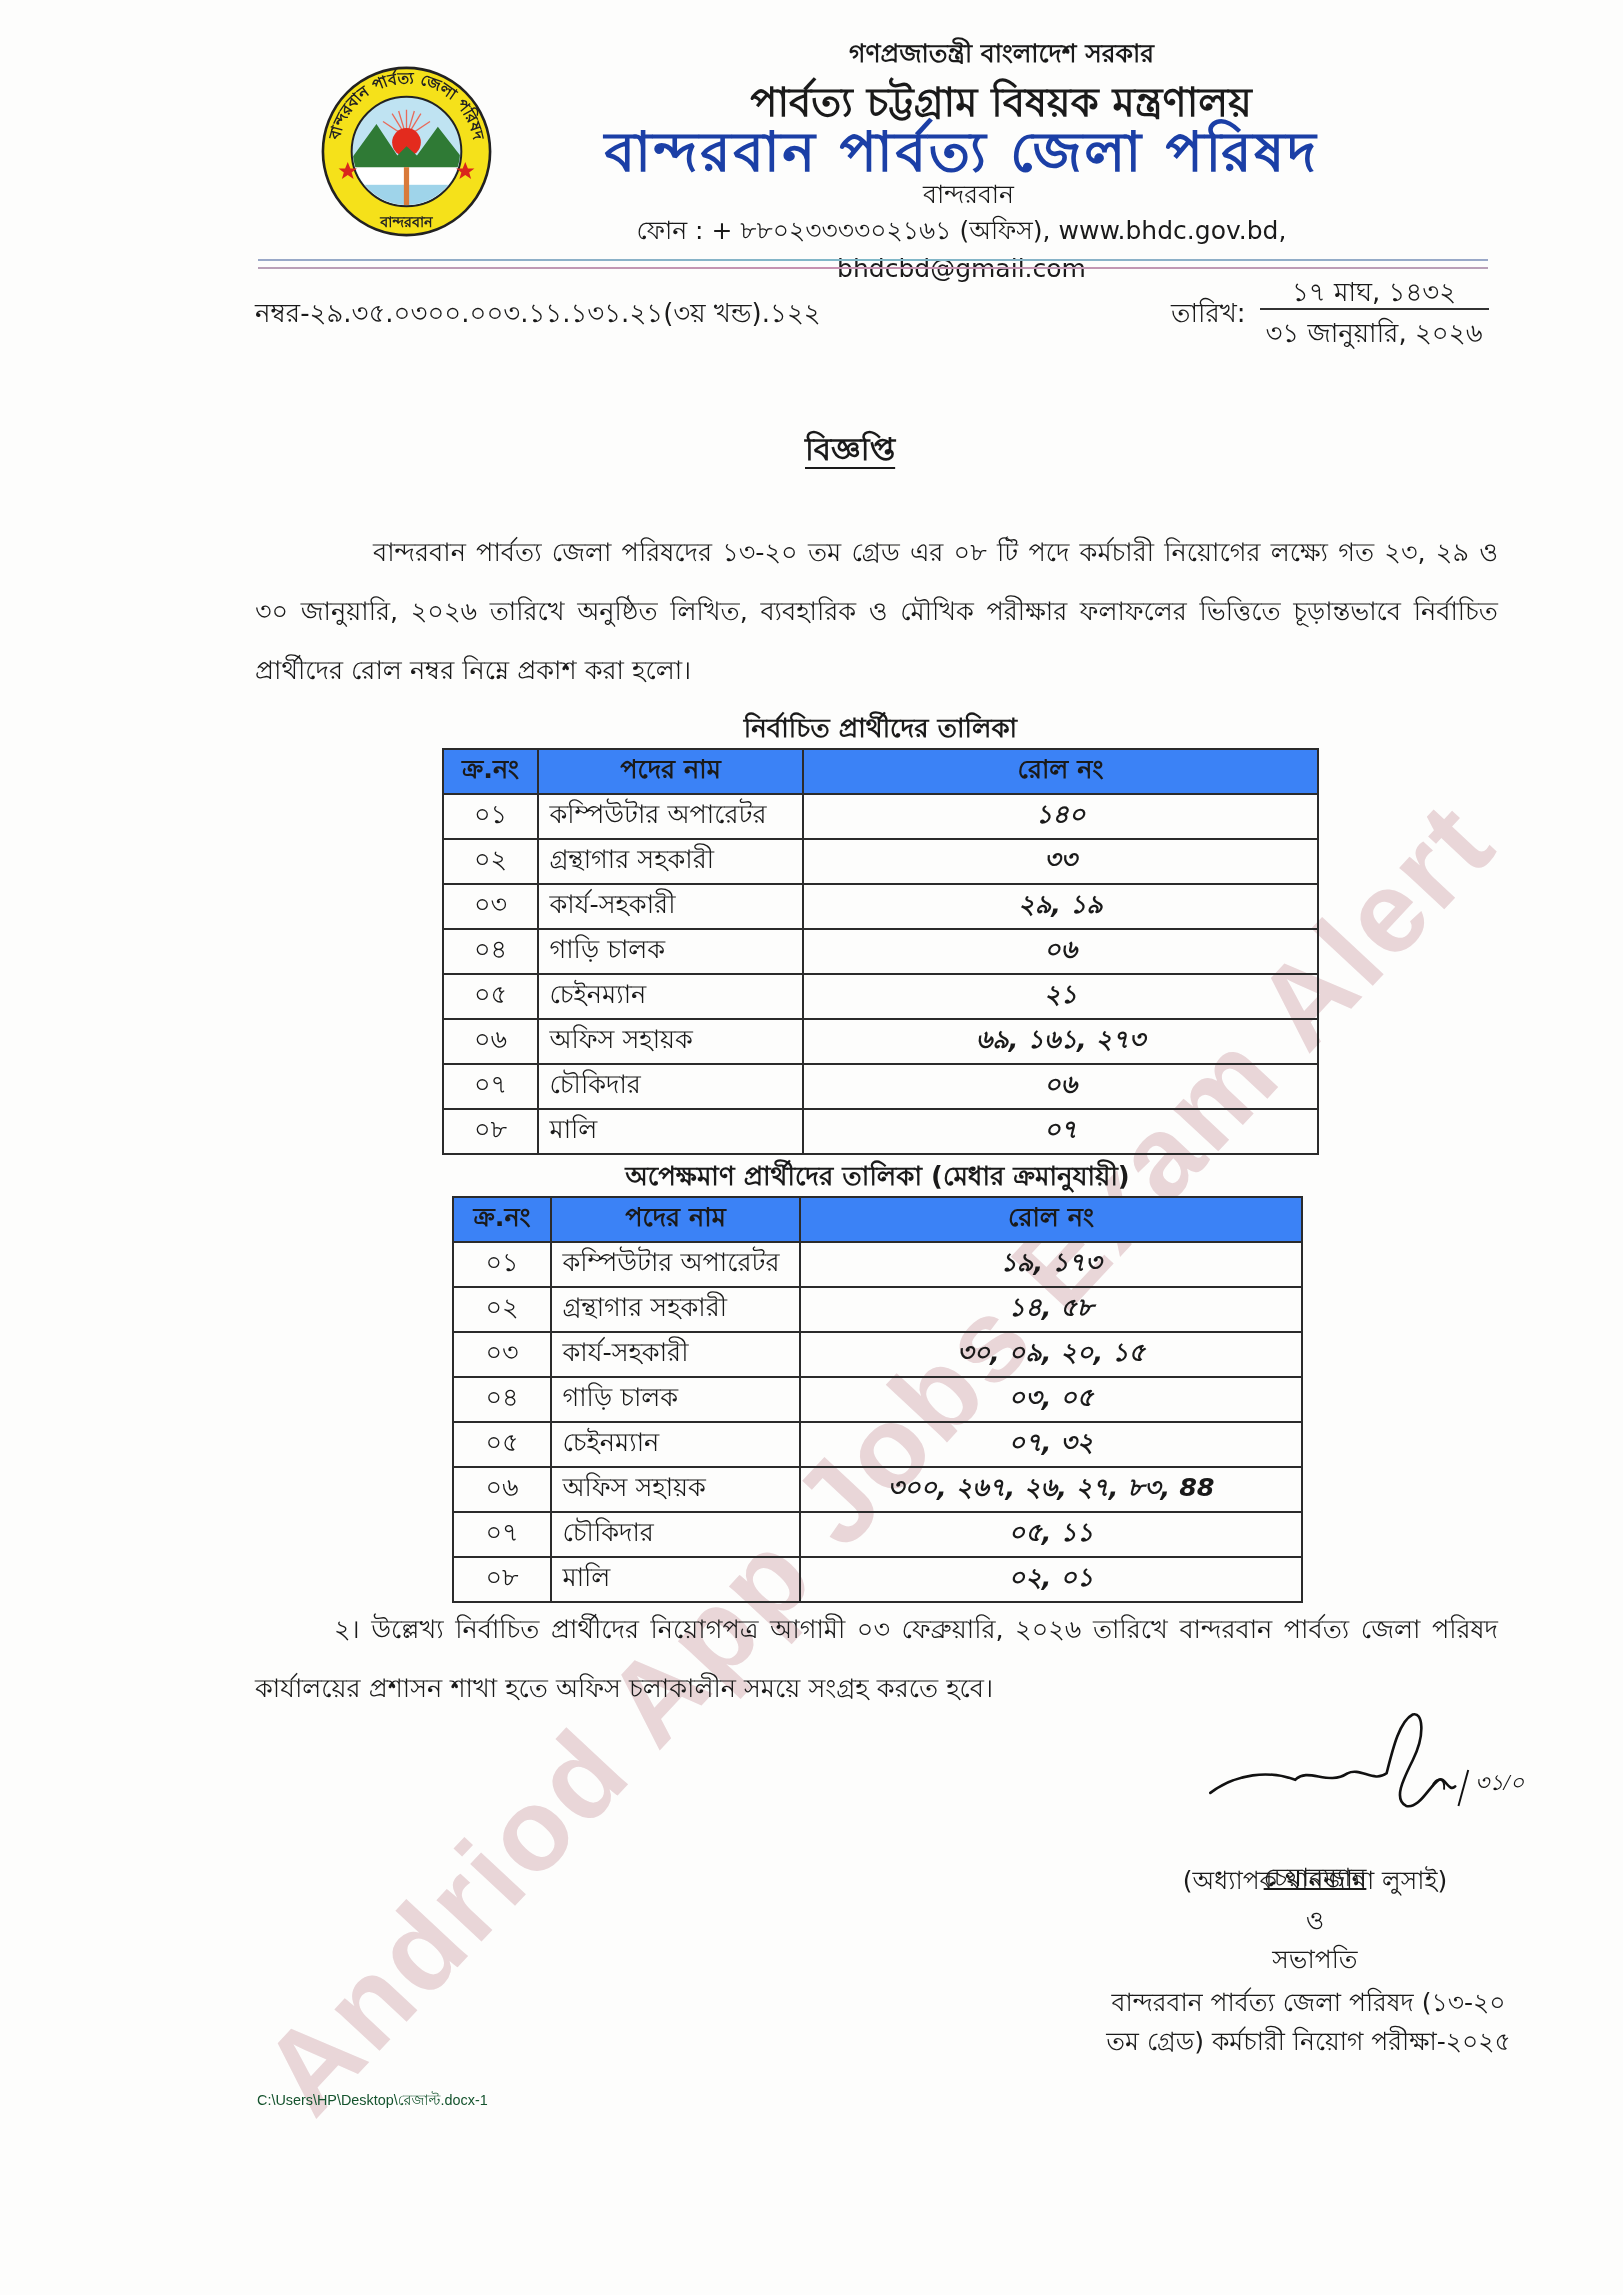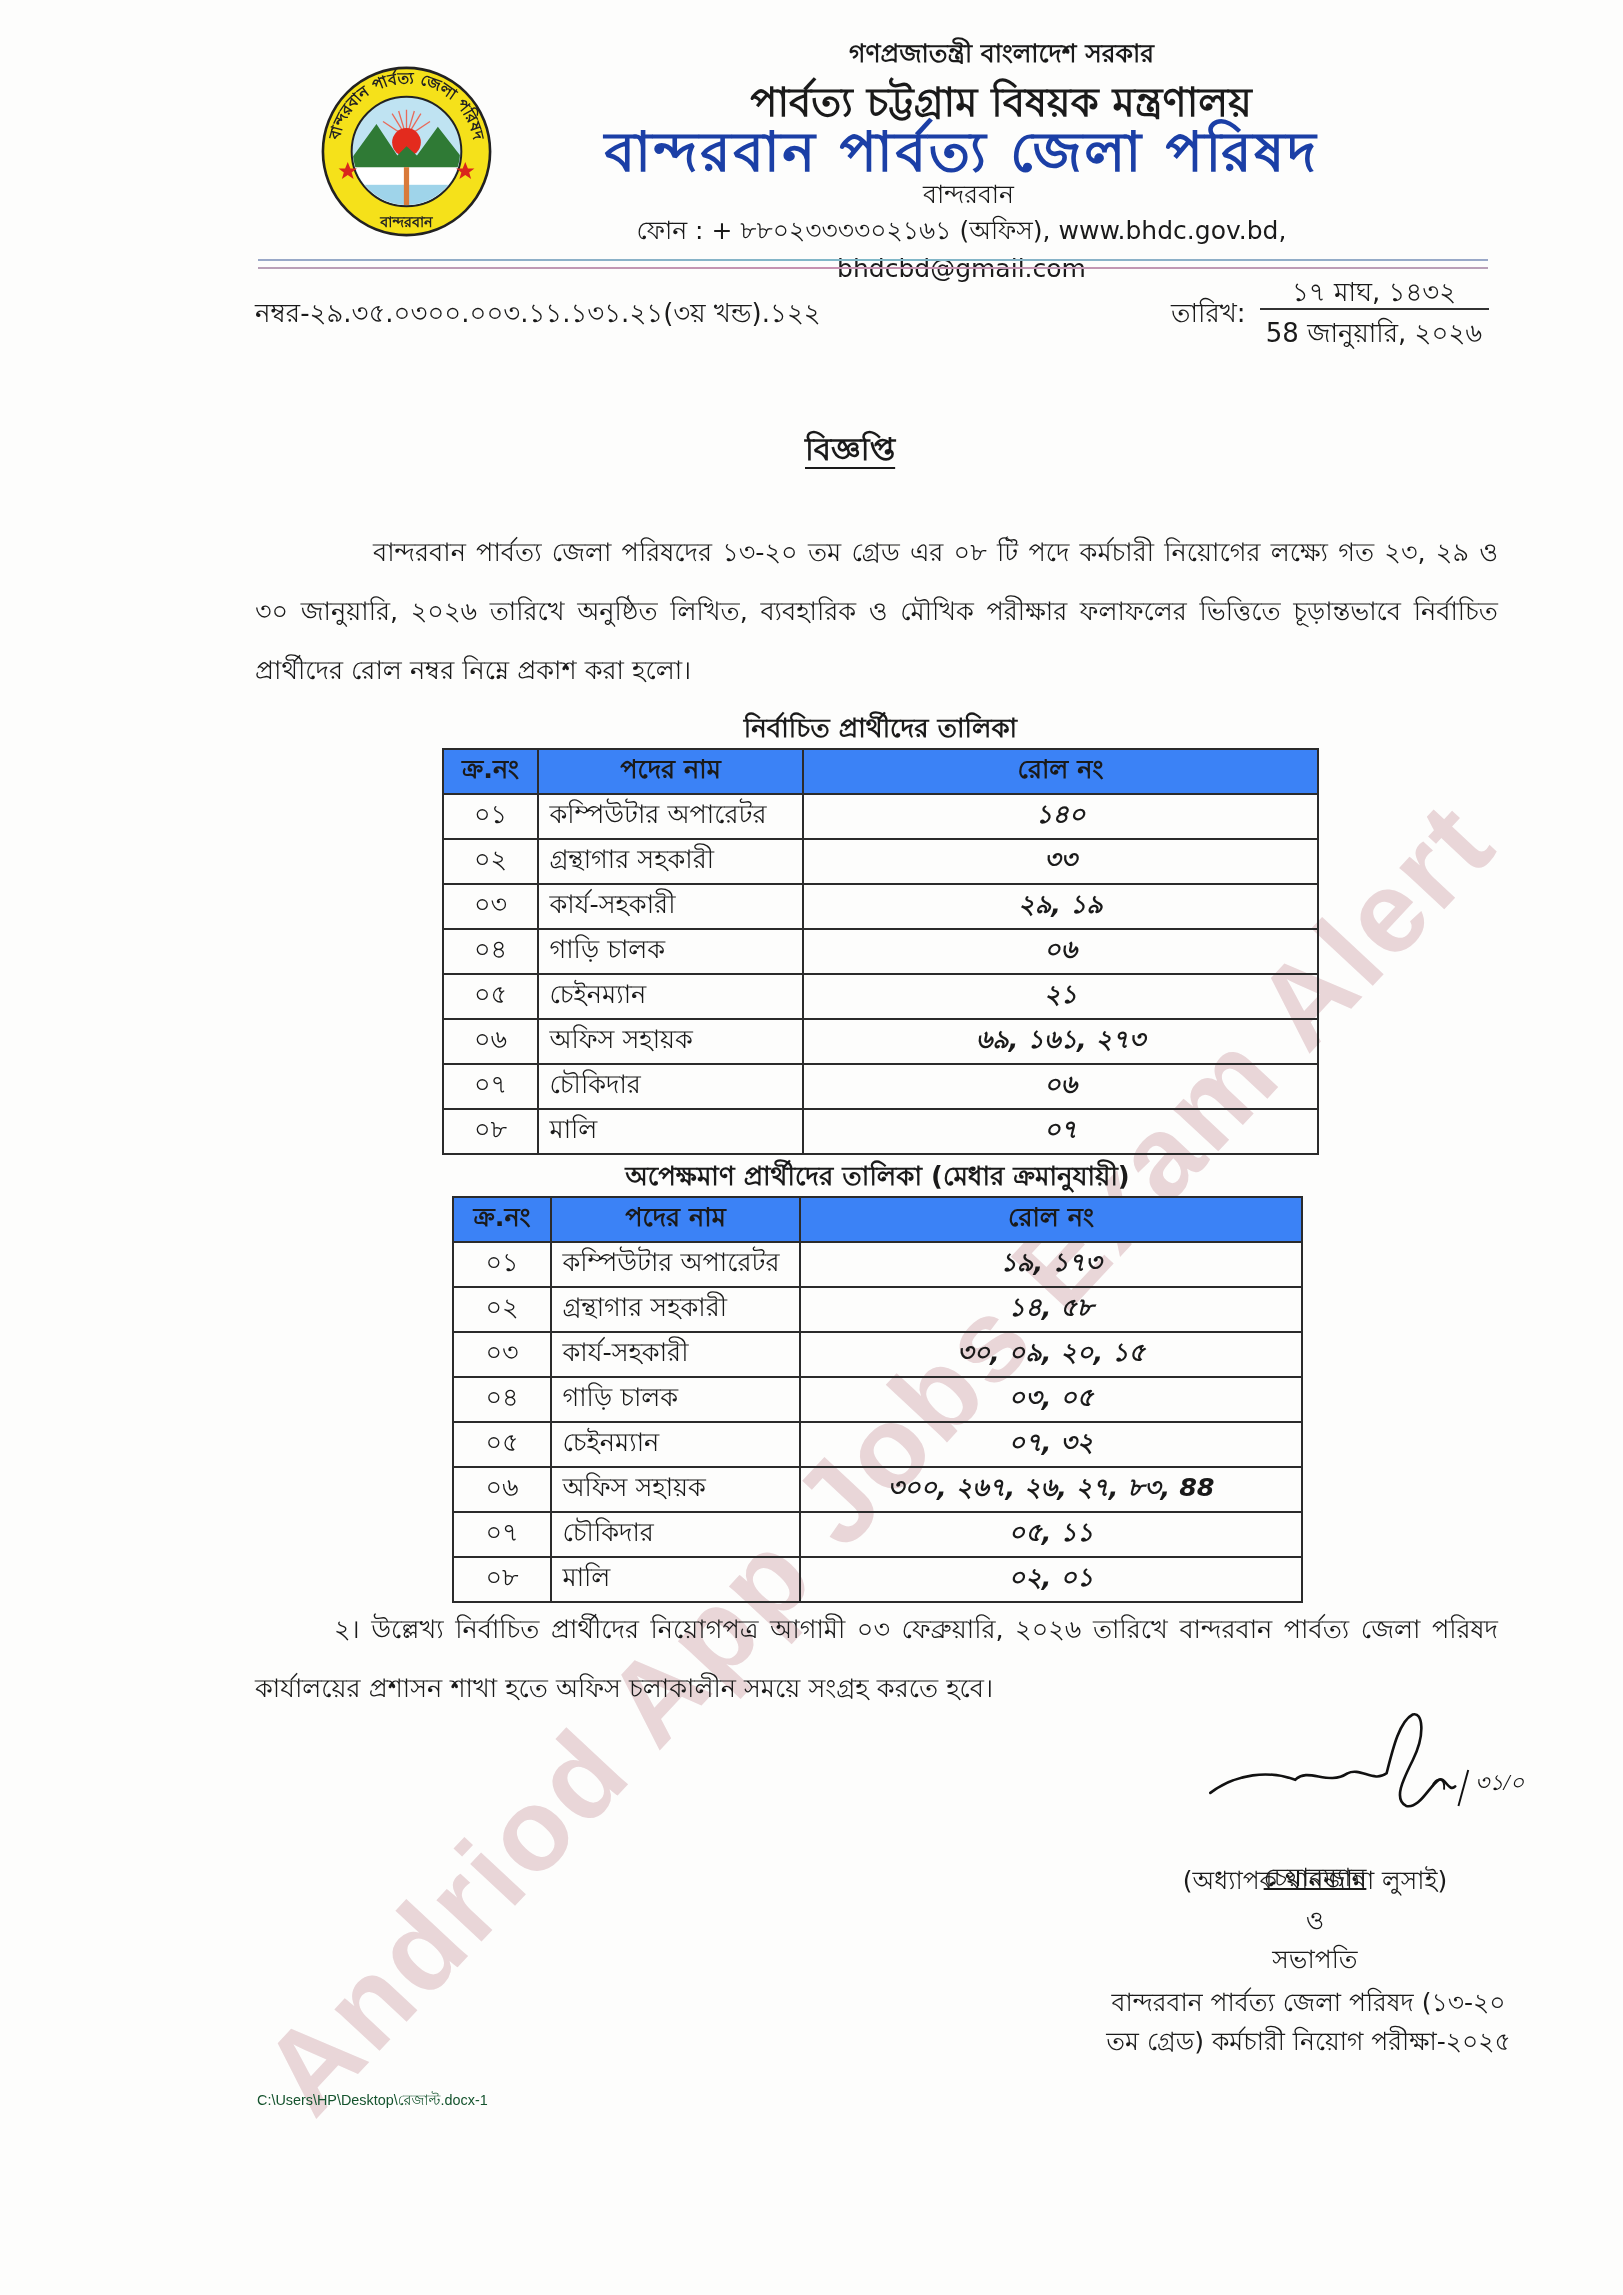--- a/index.html
+++ b/index.html
@@ -108,21 +108,21 @@
 <div class="abs hdr-district">বান্দরবান</div>
 <div class="abs hdr-contact">ফোন : + ৮৮০২৩৩৩৩০২১৬১ (অফিস), www.bhdc.gov.bd, bhdcbd@gmail.com</div>
 
 <div class="abs sep sep1"></div>
 <div class="abs sep sep2"></div>
 
 <div class="abs ref">নম্বর-২৯.৩৫.০৩০০.০০৩.১১.১৩১.২১(৩য় খন্ড).১২২</div>
 <div class="abs date-label">তারিখ:</div>
 <div class="abs date-top">১৭ মাঘ, ১৪৩২</div>
 <div class="abs date-rule"></div>
-<div class="abs date-bottom">58 জানুয়ারি, ২০২৬</div>
+<div class="abs date-bottom">৩১ জানুয়ারি, ২০২৬</div>
 
 <div class="abs title">বিজ্ঞপ্তি</div>
 
 <div class="abs para para1">বান্দরবান পার্বত্য জেলা পরিষদের ১৩-২০ তম গ্রেড এর ০৮ টি পদে কর্মচারী নিয়োগের লক্ষ্যে গত ২৩, ২৯ ও ৩০ জানুয়ারি, ২০২৬ তারিখে অনুষ্ঠিত লিখিত, ব্যবহারিক ও মৌখিক পরীক্ষার ফলাফলের ভিত্তিতে চূড়ান্তভাবে নির্বাচিত প্রার্থীদের রোল নম্বর নিম্নে প্রকাশ করা হলো।</div>
 
 <div class="abs caption cap1">নির্বাচিত প্রার্থীদের তালিকা</div>
 <table class="roll t1">
   <colgroup>
       <col class="c1">
       <col class="c2">

